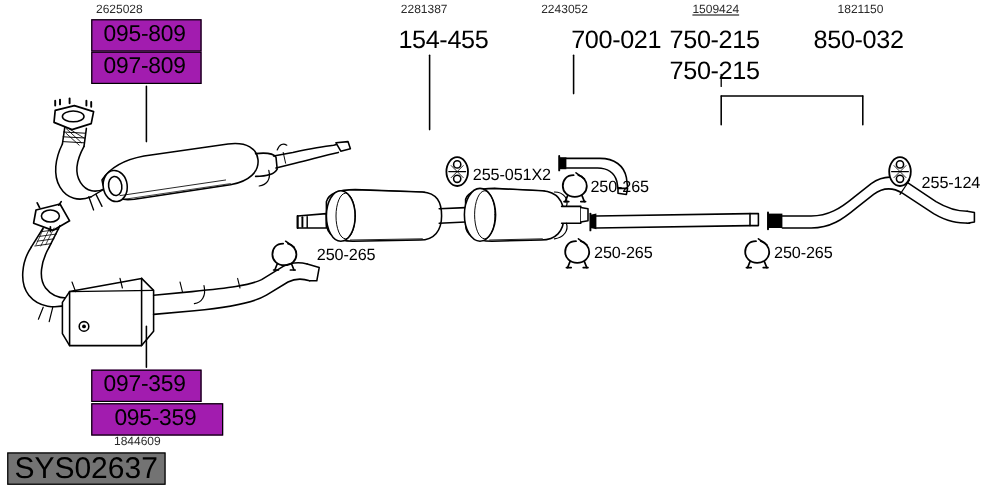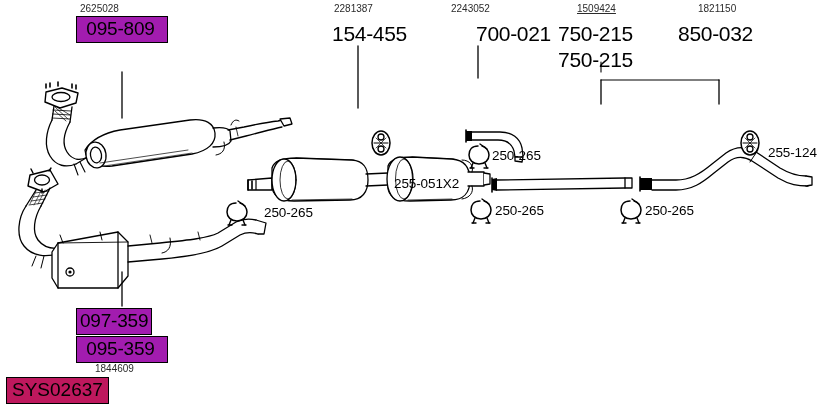--- a/index.html
+++ b/index.html
@@ -45,22 +45,22 @@
   .acclabel{
     position:absolute;
     font-size:13.5px;
     line-height:15px;
     white-space:nowrap;
     letter-spacing:-0.1px;
   }
   .sysbox{
     position:absolute;
     border:1.5px solid #000;
-    background:#be185d;
-    font-size:19px;
+    background:#737373;
+    font-size:25px;
     line-height:22px;
     padding:1px 5px 2px 5px;
     white-space:nowrap;
     box-sizing:border-box;
   }
 </style>
 </head>
 <body>
 
 <div id="stage">
@@ -251,40 +251,41 @@
 
         <path d="M758 150 L750 162" stroke-width="1"></path>
 
         <path d="M122 272 L122 306"></path>
       </g>
     </g>
   </svg>
 
   <div class="smalllabel" style="left:80px; top:3px;">2625028</div>
   <div class="boxlabel" style="left:76px; top:16px; width:92px;">095-809</div>
+  <div class="boxlabel" style="left:76px; top:43px; width:92px;">097-809</div>
 
   <div class="smalllabel" style="left:334px; top:3px;">2281387</div>
   <div class="biglabel" style="left:332px; top:22px;">154-455</div>
 
   <div class="smalllabel" style="left:451px; top:3px;">2243052</div>
   <div class="biglabel" style="left:438px; top:22px;margin-left:38px;">700-021</div>
 
   <div class="smalllabel" style="left:577px; top:3px;text-decoration:underline;">1509424</div>
   <div class="biglabel" style="left:558px; top:22px;">750-215</div>
   <div class="biglabel" style="left:558px; top:48px;">750-215</div>
 
   <div class="smalllabel" style="left:698px; top:3px;">1821150</div>
   <div class="biglabel" style="left:678px; top:22px;">850-032</div>
 
   <div class="acclabel" style="left:264px; top:205px;">250-265</div>
-  <div class="acclabel" style="left:394px; top:138px;margin-top:38px;">255-051X2</div>
+  <div class="acclabel" style="left:394px; top:138px;">255-051X2</div>
   <div class="acclabel" style="left:492px; top:148px;">250-265</div>
   <div class="acclabel" style="left:495px; top:203px;">250-265</div>
   <div class="acclabel" style="left:645px; top:203px;">250-265</div>
   <div class="acclabel" style="left:768px; top:145px;">255-124</div>
 
-  <div class="boxlabel" style="left:76px; top:308px; width:76px;">097-359</div>
-  <div class="boxlabel" style="left:76px; top:336px; width:92px;">095-359</div>
+  <div class="boxlabel" style="left:76px; top:308px; width:92px;">097-359</div>
+  <div class="boxlabel" style="left:76px; top:336px; width:110px;">095-359</div>
   <div class="smalllabel" style="left:95px; top:363px;text-align:center;">1844609</div>
 
   <div class="sysbox" style="left:6px; top:377px;">SYS02637</div>
 
 </div>
 
 </body></html>

